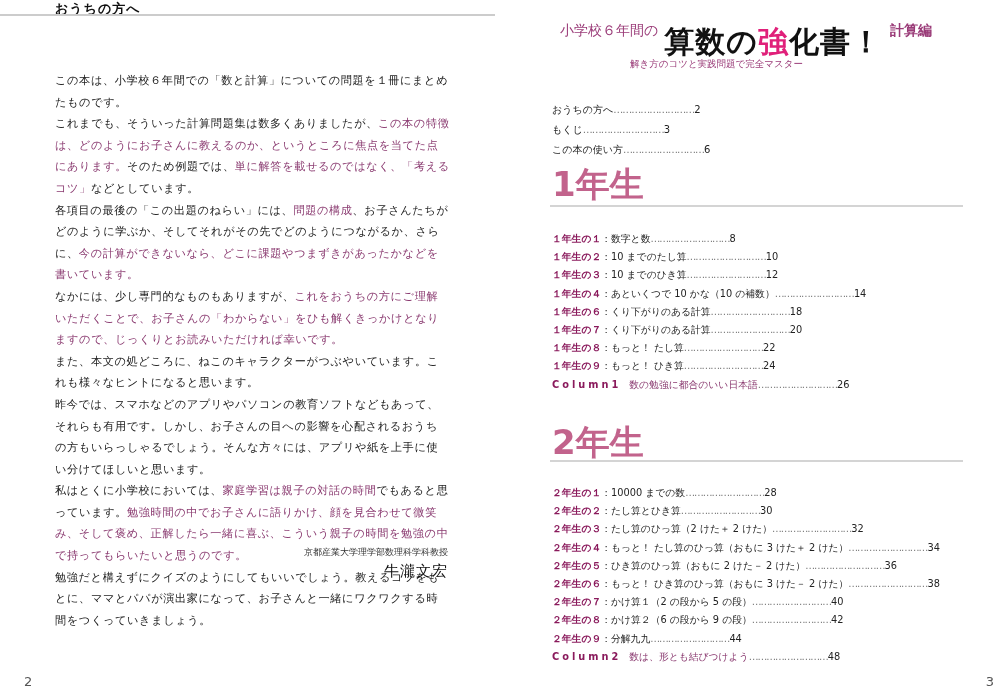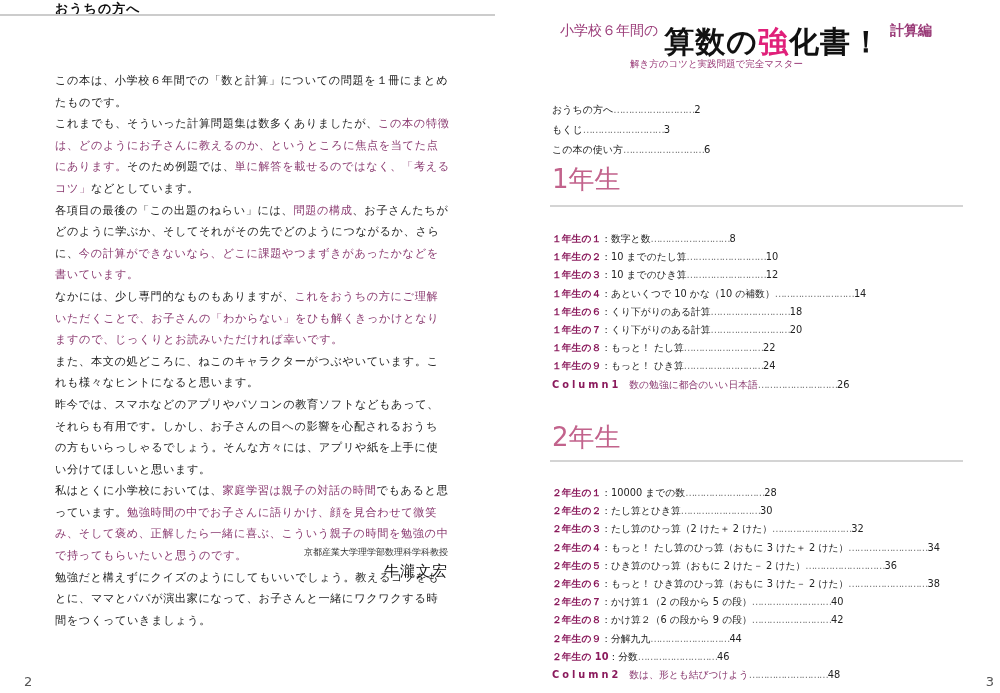--- a/index.html
+++ b/index.html
@@ -17,21 +17,21 @@
   .sig .aff { font-size:9px; color:#333; }
   .sig .name { font-size:15px; color:#111; margin-top:3px; letter-spacing:1px; }
   .pnum { position:absolute; bottom:4px; font-size:13px; color:#555; }
   .title-row { position:absolute; left:60px; top:22px; display:flex; align-items:flex-start; white-space:nowrap; }
   .pre { color:#9a3b78; font-size:14px; margin-right:6px; margin-bottom:4px; }
   .main { font-size:30px; font-weight:bold; color:#111; letter-spacing:1px; }
   .main .pk { color:#e0207a; }
   .post { color:#9a3b78; font-size:14px; margin-left:8px; margin-bottom:4px; font-weight:bold; }
   .subtitle { position:absolute; left:130px; top:58px; font-size:9.5px; color:#9a3b78; }
   .toc-intro { position:absolute; left:52px; top:100px; font-size:10px; line-height:20px; }
-  .grade { position:absolute; left:52px; font-size:26px; font-weight:normal; color:#c2638c; letter-spacing:0px; }
+  .grade { position:absolute; left:52px; font-size:34px; font-weight:bold; color:#c2638c; letter-spacing:0px; }
   .grule { position:absolute; left:50px; width:413px; height:2px; background:#d4d4d4; }
   .toc { position:absolute; left:52px; font-size:9.8px; line-height:18.2px; white-space:nowrap;margin-top:23px; }
   .toc .lab { color:#8a1a5c; font-weight:bold; }
   .toc .col { color:#8a1a5c; font-weight:bold; letter-spacing:3px; margin-right:8px; }
   .toc .coltitle { color:#8a3a70; }
   .dots { color:#777; letter-spacing:-1px; }
 </style>
 </head>
 <body>
 
@@ -88,18 +88,17 @@
   <div class="toc" style="top:461px" id="g2">
       <div><span class="lab">２年生の１</span><span>：10000 までの数</span><span class="dots">………………………</span><span>28</span></div>
       <div><span class="lab">２年生の２</span><span>：たし算とひき算</span><span class="dots">………………………</span><span>30</span></div>
       <div><span class="lab">２年生の３</span><span>：たし算のひっ算（2 けた＋ 2 けた）</span><span class="dots">………………………</span><span>32</span></div>
       <div><span class="lab">２年生の４</span><span>：もっと！ たし算のひっ算（おもに 3 けた＋ 2 けた）</span><span class="dots">………………………</span><span>34</span></div>
       <div><span class="lab">２年生の５</span><span>：ひき算のひっ算（おもに 2 けた－ 2 けた）</span><span class="dots">………………………</span><span>36</span></div>
       <div><span class="lab">２年生の６</span><span>：もっと！ ひき算のひっ算（おもに 3 けた－ 2 けた）</span><span class="dots">………………………</span><span>38</span></div>
       <div><span class="lab">２年生の７</span><span>：かけ算１（2 の段から 5 の段）</span><span class="dots">………………………</span><span>40</span></div>
       <div><span class="lab">２年生の８</span><span>：かけ算２（6 の段から 9 の段）</span><span class="dots">………………………</span><span>42</span></div>
       <div><span class="lab">２年生の９</span><span>：分解九九</span><span class="dots">………………………</span><span>44</span></div>
-      <div><span class="lab">２年生の 10</span><span>：分数</span><span class="dots">………………………</span><span>46</span></div>
       <div><span class="col">Column2</span><span class="coltitle">数は、形とも結びつけよう</span><span class="dots">………………………</span><span>48</span></div>
     </div>
 
   <div class="pnum" style="right:6px">3</div>
 </div>
 
 </body></html>

